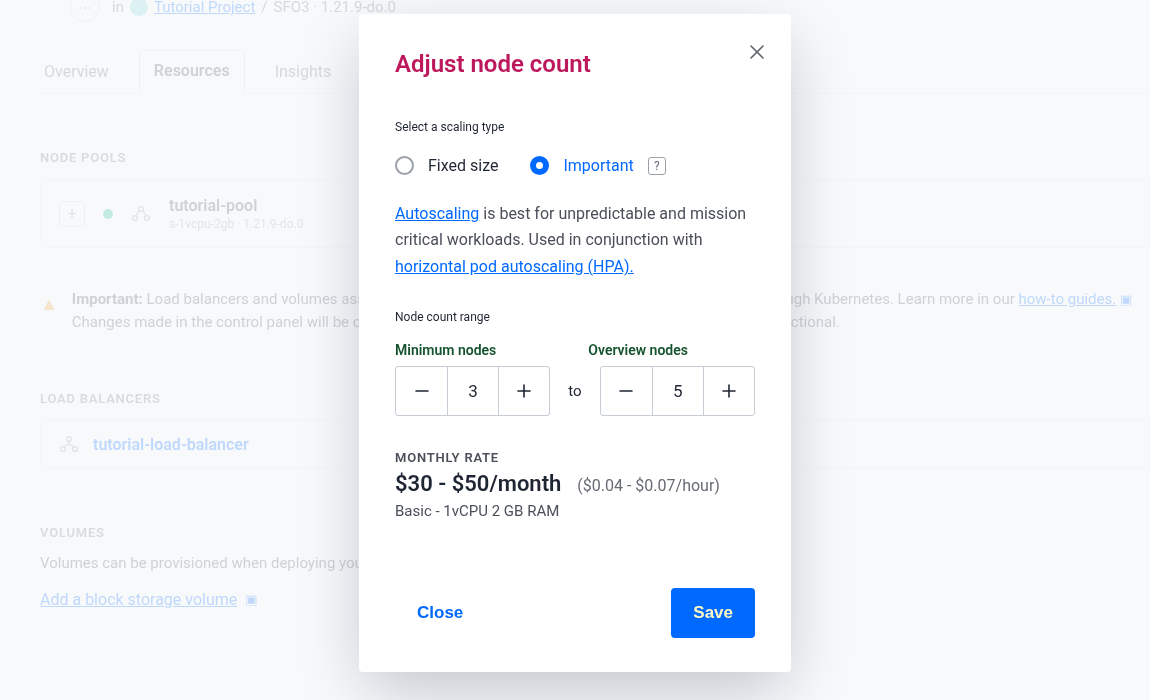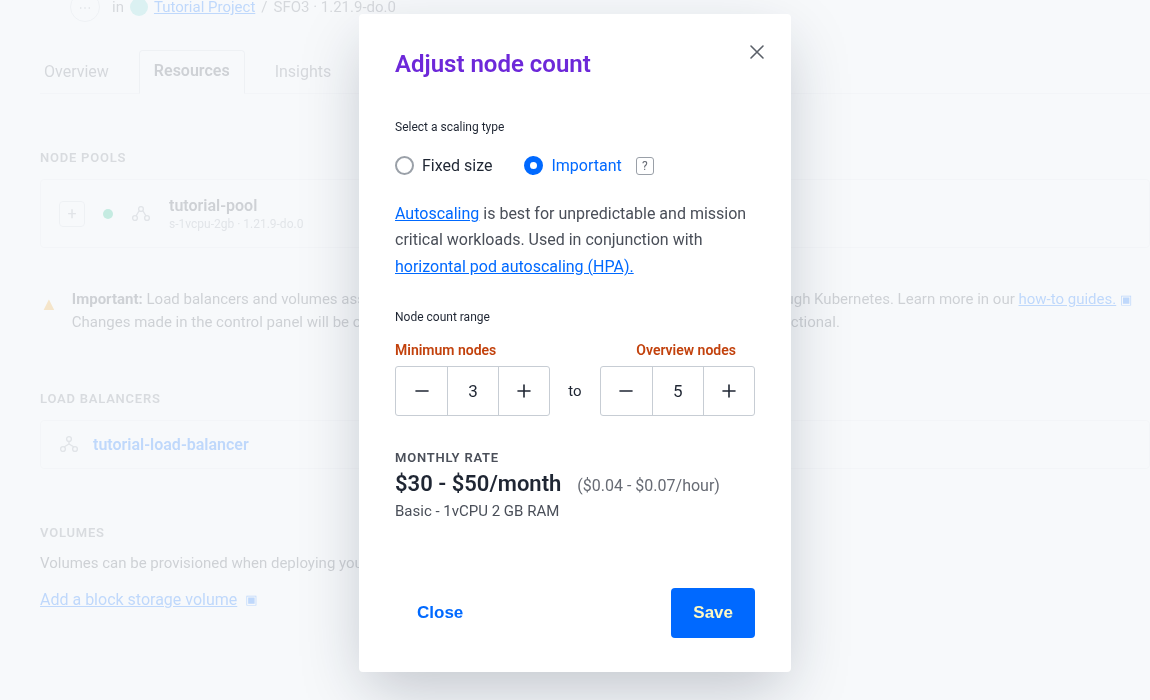--- a/index.html
+++ b/index.html
@@ -144,21 +144,21 @@
     transform: translateX(-50%);
     width: 432px;
     background: #fff;
     border-radius: 4px;
     box-shadow: 0 22px 60px -8px rgba(20,30,55,.25);
     padding: 36px 36px 34px;
   }
   .modal h1 {
     font-size: 24px;
     font-weight: 600;
-    color: #6d28d9;
+    color: #be185d;
   }
   .modal .close-x {
     position: absolute;
     top: 30px; right: 26px;
     color: #5b6069;
     cursor: pointer;
   }
 
   .m-section-title {
     font-size: 12px;
@@ -167,21 +167,21 @@
     margin-top: 42px;
   }
 
   .radio-row {
     display: flex;
     align-items: center;
     gap: 32px;
     margin-top: 22px;
   }
   .radio-opt {
-    display: flex; align-items: center; gap: 8px;
+    display: flex; align-items: center; gap: 14px;
     font-size: 16px;
     color: #1f2633;
     cursor: pointer;
   }
   .radio-opt.selected { color: #0069ff; }
   .radio-circle {
     width: 19px; height: 19px;
     border-radius: 50%;
     border: 2px solid #9aa0a8;
     display: inline-block;
@@ -204,25 +204,25 @@
   .desc {
     margin-top: 26px;
     font-size: 16px;
     line-height: 1.65;
     color: #4a4f59;
   }
   .desc a { color: #0069ff; text-decoration: underline; }
 
   .range-labels {
     display: flex;
-    gap: 96px;
+    gap: 48px;
     margin-top: 18px;
     font-size: 14px;
     font-weight: 600;
-    color: #c2410c;
+    color: #14532d;
   }
   .range-labels span:nth-child(2){ margin-left: 44px;}
 
   .range-row {
     display: flex;
     align-items: center;
     gap: 18px;
     margin-top: 8px;
   }
   .stepper {

